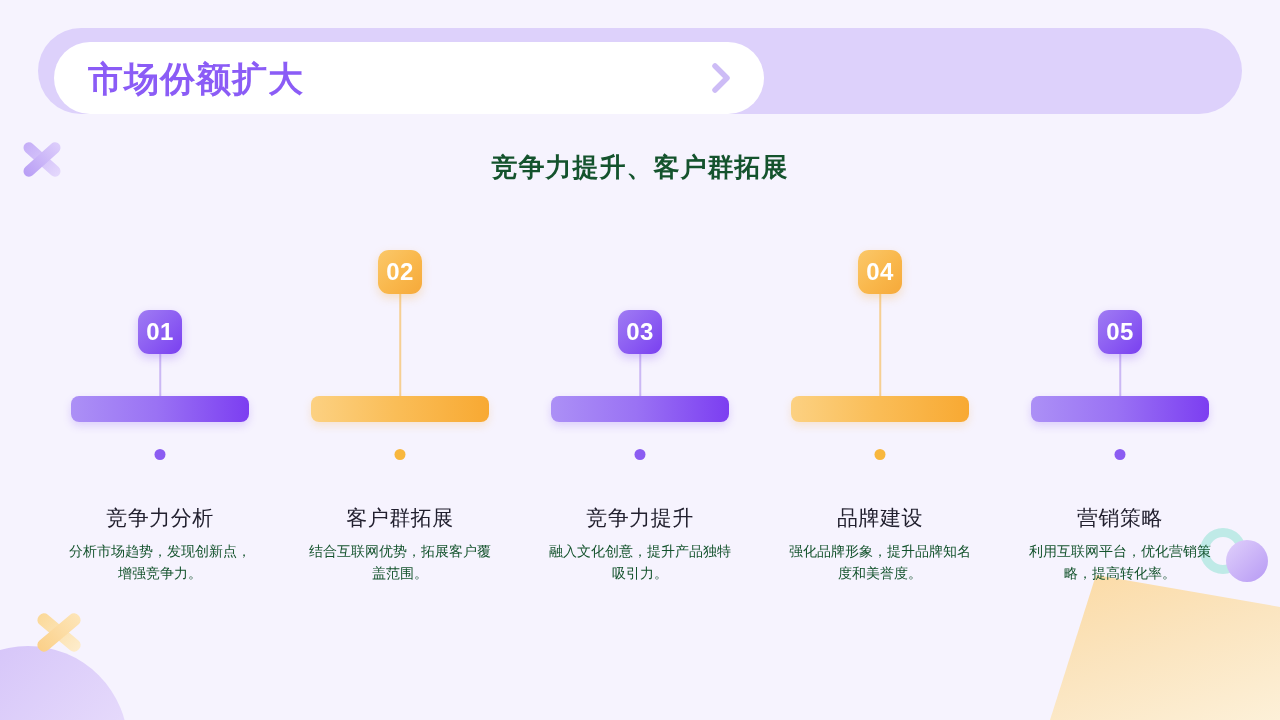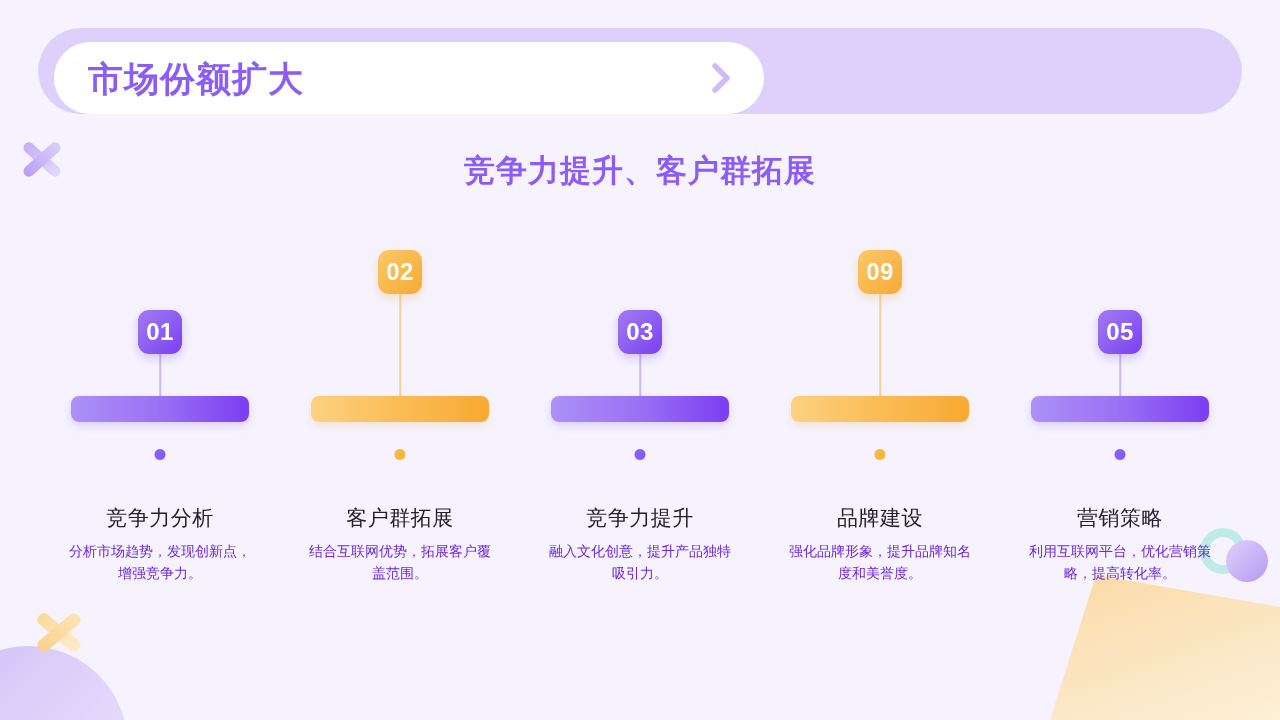--- a/index.html
+++ b/index.html
@@ -146,23 +146,23 @@
     justify-content: center;
   }
 
   
   .subtitle {
     position: absolute;
     left: 0;
     top: 150px;
     width: 1280px;
     text-align: center;
-    font-size: 31px;
+    font-size: 26px;
     font-weight: 700;
-    color: #8b5cf6;
+    color: #14532d;
     letter-spacing: 1px;
   }
 
   
   .columns {
     position: absolute;
     left: 40px;
     top: 236px;
     width: 1200px;
     height: 380px;
@@ -260,21 +260,21 @@
 
   .col-desc {
     position: absolute;
     left: 50%;
     transform: translateX(-50%);
     top: 305px;
     width: 192px;
     text-align: center;
     font-size: 14px;
     line-height: 1.55;
-    color: #6d28d9;
+    color: #14532d;
   }
 </style>
 </head>
 <body>
 
 <div class="decor-layer">
   <div class="blob-purple-bl"></div>
   <div class="wedge-orange"></div>
   <div class="ring-teal"></div>
   <div class="circle-purple-sm"></div>
@@ -325,21 +325,21 @@
   <div class="col down">
     <div class="badge purple">03</div>
     <div class="stem purple"></div>
     <div class="bar purple"></div>
     <div class="dot purple"></div>
     <div class="col-title">竞争力提升</div>
     <div class="col-desc">融入文化创意，提升产品独特吸引力。</div>
   </div>
 
   <div class="col up">
-    <div class="badge orange">09</div>
+    <div class="badge orange">04</div>
     <div class="stem orange"></div>
     <div class="bar orange"></div>
     <div class="dot orange"></div>
     <div class="col-title">品牌建设</div>
     <div class="col-desc">强化品牌形象，提升品牌知名度和美誉度。</div>
   </div>
 
   <div class="col down">
     <div class="badge purple">05</div>
     <div class="stem purple"></div>

